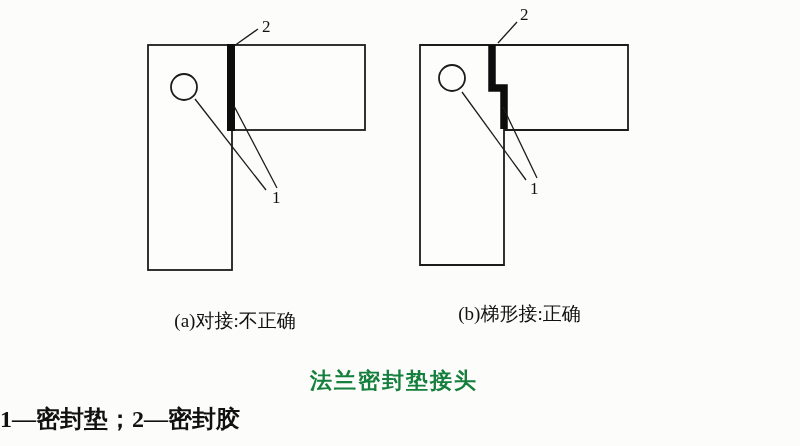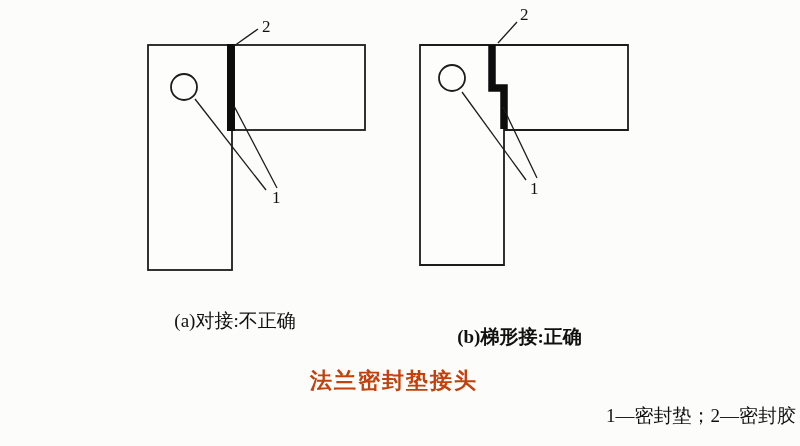--- a/index.html
+++ b/index.html
@@ -26,37 +26,38 @@
     font-size: 17px;
     fill: #111;
   }
   .caption {
     position: absolute;
     font-size: 19px;
     text-align: center;
     white-space: nowrap;
   }
   .caption-a { left: 150px; top: 308px; width: 170px; }
-  .caption-b { left: 432px; top: 324px; width: 175px; font-weight: bold; }
+  .caption-b { left: 432px; top: 301px; width: 175px; }
   .fig-title {
     position: absolute;
     left: 0; top: 366px;
     width: 788px;
     text-align: center;
     font-size: 22px;
     font-weight: bold;
     letter-spacing: 2px;
-    color: #c2410c;
+    color: #15803d;
   }
   .fig-legend {
     position: absolute;
     left: 0; top: 403px;
     width: 796px;
-    text-align: right;
-    font-size: 19px;
+    text-align: left;
+    font-size: 24px;
+    font-weight: bold;
   }
 </style>
 </head>
 <body>
 
 <div class="page">
 
   <svg class="diagram" width="800" height="446" viewBox="0 0 800 446">
 
     <g>

